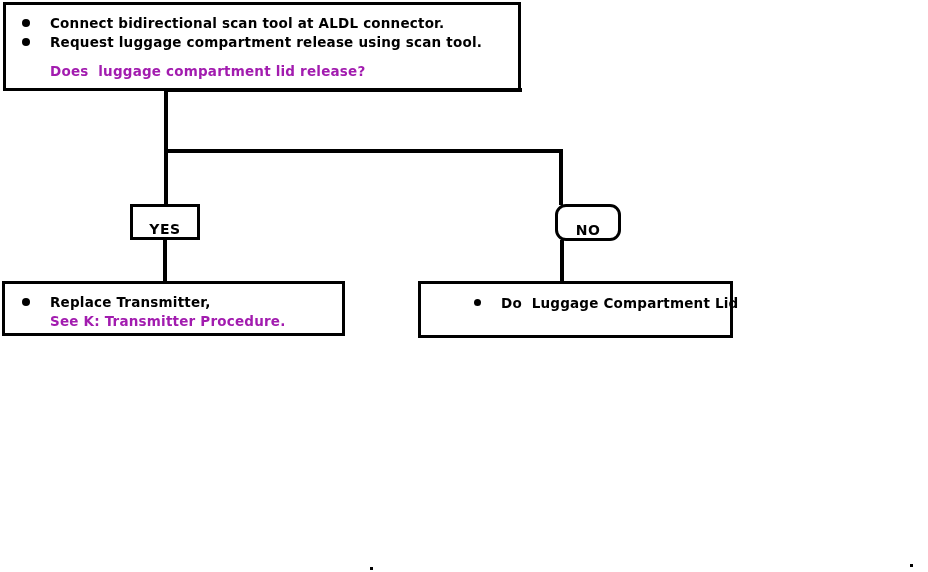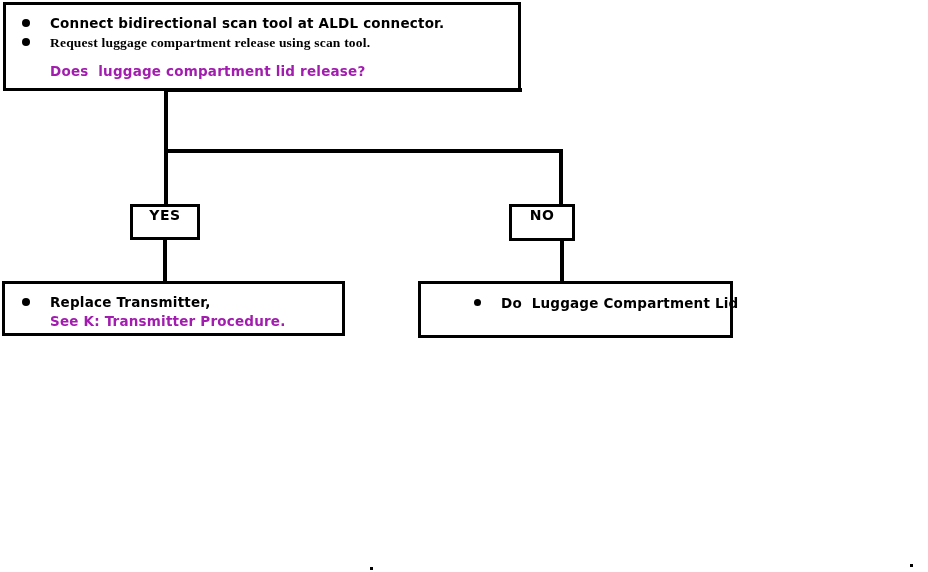--- a/index.html
+++ b/index.html
@@ -56,21 +56,21 @@
     line-height: 19px;
     white-space: pre;
     letter-spacing: 0.2px;
   }
   .decision-box {
     position: absolute;
     box-sizing: border-box;
     border: 3px solid #000000;
     background: #ffffff;
     display: flex;
-    align-items: flex-start;
+    align-items: flex-end;
     justify-content: center;
   }
   .decision-label {
     font-size: 14px;
     font-weight: bold;
     color: #000000;
     letter-spacing: 0.5px;
   }
   .conn {
     position: absolute;
@@ -89,21 +89,21 @@
 <div id="canvas">
 
   <div class="box" style="left:3px; top:2px; width:518px; height:89px;">
     <div class="box-inner">
 
       <div class="bullet-row" style="left:16px; top:9px;">
         <span class="bullet-dot"></span>
         <span class="bullet-text">Connect bidirectional scan tool at ALDL connector.</span>
       </div>
 
-      <div class="bullet-row" style="left:16px; top:28px;font-family:Liberation Serif, serif;">
+      <div class="bullet-row" style="left:16px; top:28px;">
         <span class="bullet-dot"></span>
         <span class="bullet-text">Request luggage compartment release using scan tool.</span>
       </div>
 
       <div class="plain-text" style="left:44px; top:57px;">Does  luggage compartment lid release?</div>
 
     </div>
   </div>
 
   <div class="conn" style="left:164px; top:91px; width:4px; height:113px;"></div>
@@ -111,21 +111,21 @@
   <div class="conn" style="left:164px; top:88px; width:358px; height:4px;"></div>
 
   <div class="conn" style="left:164px; top:149px; width:399px; height:4px;"></div>
 
   <div class="conn" style="left:559px; top:149px; width:4px; height:56px;"></div>
 
   <div class="decision-box" style="left:130px; top:204px; width:70px; height:36px;">
     <span class="decision-label">YES</span>
   </div>
 
-  <div class="decision-box" style="left:509px; top:204px; width:66px; height:37px;">
+  <div class="decision-box" style="left:555px; top:204px; width:66px; height:37px;border-radius:11px;">
     <span class="decision-label">NO</span>
   </div>
 
   <div class="conn" style="left:163px; top:239px; width:4px; height:43px;"></div>
 
   <div class="conn" style="left:560px; top:240px; width:4px; height:42px;"></div>
 
   <div class="box" style="left:2px; top:281px; width:343px; height:55px;">
     <div class="box-inner">
       <div class="bullet-row" style="left:17px; top:9px;">

